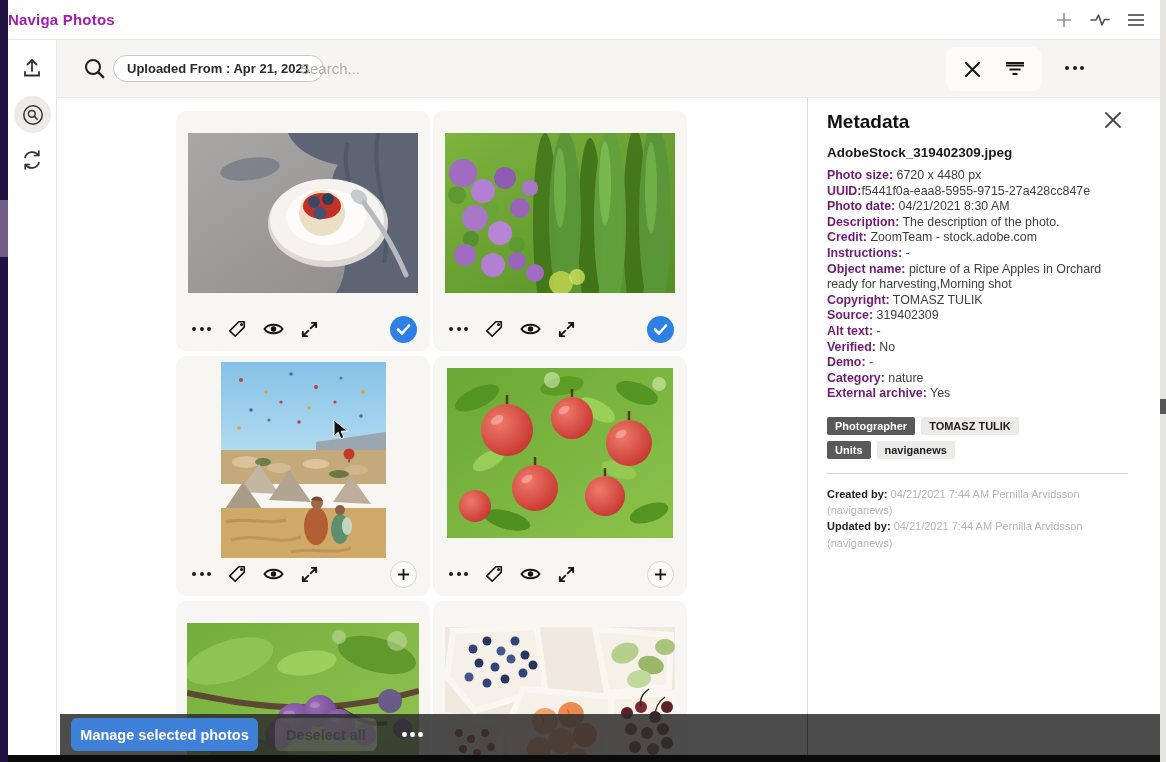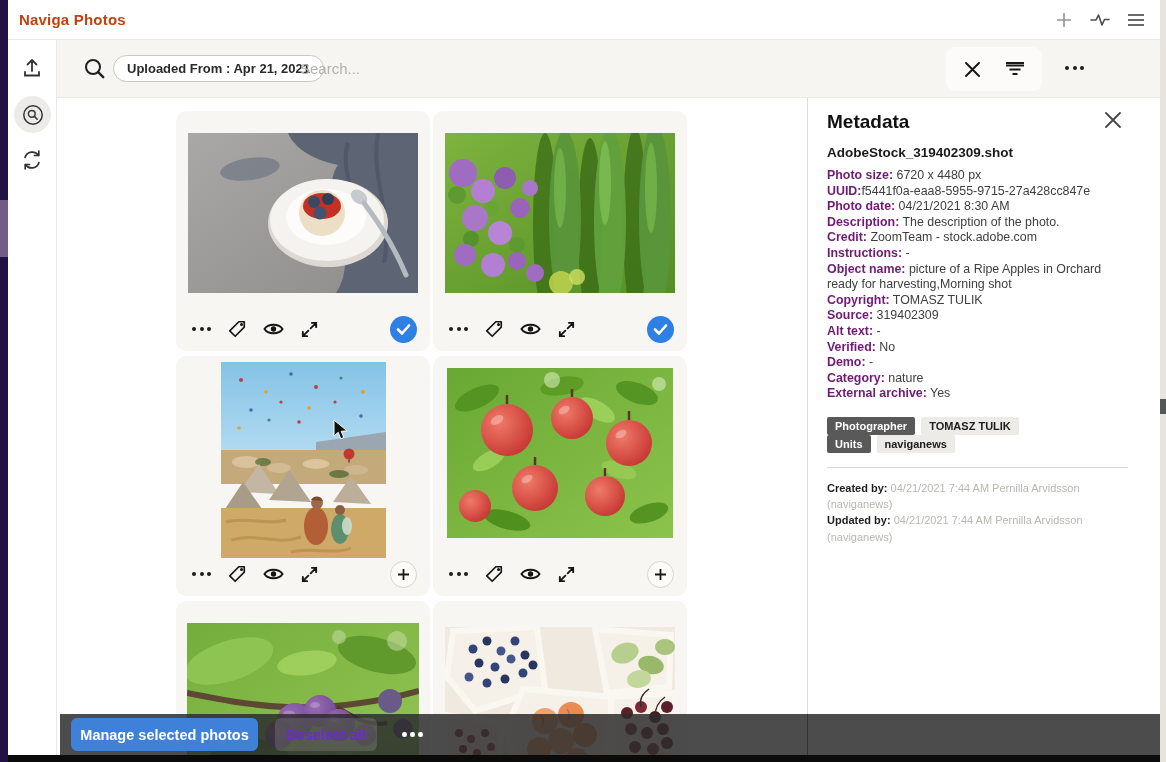--- a/index.html
+++ b/index.html
@@ -10,21 +10,21 @@
   .edge-left { position:absolute; left:0; top:0; width:8px; height:762px; background:#211241; z-index:30; }
   .edge-left-thumb { position:absolute; left:0; top:200px; width:8px; height:57px; background:#6f5d87; z-index:31; }
   .edge-bottom { position:absolute; left:8px; top:755px; width:1158px; height:7px; background:#0b0b0b; z-index:30; }
   .edge-right { position:absolute; right:0; top:0; width:6px; height:762px; background:#e7e4de; z-index:30; }
   .edge-right-mark { position:absolute; right:0; top:399px; width:6px; height:15px; background:#53575a; z-index:31; }
 
   .app { position:absolute; left:8px; top:0; width:1152px; height:755px; background:#fff; }
 
   
   .topbar { position:absolute; left:0; top:0; width:100%; height:40px; background:#fff; border-bottom:1px solid #ebe9e5; display:flex; align-items:center; z-index:6; }
-  .topbar-title { margin-left:11px; font-size:15px; font-weight:bold; color:#c2410c; letter-spacing:.2px; }
+  .topbar-title { font-size:15px; font-weight:bold; color:#a21caf; letter-spacing:.2px; }
   .topbar-actions { margin-left:auto; margin-right:14px; display:flex; align-items:center; gap:15px; }
   .topbar-actions svg { display:block; cursor:pointer; }
 
   
   .sidebar { position:absolute; left:0; top:40px; width:49px; height:715px; background:#fff; border-right:1px solid #eae8e4; z-index:7; }
   .sb-upload { position:absolute; left:11px; top:15px; width:26px; height:26px; cursor:pointer; }
   .sb-search-wrap { position:absolute; left:6px; top:56px; width:37px; height:37px; border-radius:50%; background:#ecebe8; display:flex; align-items:center; justify-content:center; cursor:pointer; }
   .sb-refresh { position:absolute; left:11px; top:107px; width:26px; height:26px; cursor:pointer; }
 
   
@@ -52,34 +52,34 @@
   .card.selected .sel-check { display:flex; }
 
   
   .meta-panel { position:absolute; left:799px; top:98px; width:353px; height:657px; background:#fff; border-left:1px solid #dfdcd7; padding:13px 32px 0 19px; z-index:4; }
   .meta-head { display:flex; align-items:flex-start; }
   .meta-title { font-size:19px; font-weight:bold; color:#111; }
   .meta-close { margin-left:auto; margin-right:6px; cursor:pointer; }
   .meta-filename { margin-top:12px; font-size:13.5px; font-weight:bold; color:#1a1a1a; }
   .meta-fields { margin-top:8px; font-size:12.4px; line-height:15.6px; color:#3e3e3e; }
   .meta-label { font-weight:bold; color:#701a75; }
-  .meta-tags { margin-top:15px; display:flex; flex-direction:column; }
+  .meta-tags { margin-top:15px; display:flex; flex-direction:column; gap:6px; }
   .tag-row { display:flex; gap:6px; }
   .tag-key { background:#595959; color:#fff; font-size:11px; font-weight:bold; padding:3px 8px; border-radius:2px; }
   .tag-val { background:#edebe7; color:#1c1c1c; font-size:11px; font-weight:bold; padding:3px 8px; border-radius:2px; }
   .meta-divider { border:none; border-top:1px solid #d9d7d3; margin:14px 0 12px 0; }
   .meta-byline { font-size:11px; line-height:16.2px; }
   .meta-byline .by-label { font-weight:bold; color:#1e1e1e; }
   .meta-byline .by-value { color:#b9b7b3; }
 
   
   .bottom-bar { position:absolute; left:52px; top:714px; width:1100px; height:41px; background:rgba(45,45,45,0.85); z-index:10; display:flex; align-items:center; }
   .bb-divider { position:absolute; left:747px; top:0; width:1px; height:41px; background:rgba(0,0,0,0.28); }
   .bb-manage { margin-left:11px; width:187px; height:33px; border:none; border-radius:6px; background:#3f80d8; color:#fff; font-family:inherit; font-size:14.5px; font-weight:bold; cursor:pointer; }
-  .bb-deselect { margin-left:17px; width:102px; height:33px; border:none; border-radius:6px; background:rgba(255,255,255,0.14); color:#6d28d9; font-family:inherit; font-size:14.5px; font-weight:bold; cursor:pointer; }
+  .bb-deselect { margin-left:17px; width:102px; height:33px; border:none; border-radius:6px; background:rgba(255,255,255,0.14); color:#404040; font-family:inherit; font-size:14.5px; font-weight:bold; cursor:pointer; }
   .bb-more { margin-left:25px; cursor:pointer; }
 
   .cursor { position:absolute; left:333px; top:419px; z-index:15; pointer-events:none; }
 </style>
 </head>
 <body>
 
 <div class="stage">
 
   <div class="app">
@@ -556,21 +556,21 @@
 
     <div class="meta-panel">
       <div class="meta-head">
         <span class="meta-title">Metadata</span>
         <span class="meta-close">
           <svg width="18" height="18" viewBox="0 0 18 18">
               <path d="M2 2l14 14M16 2 2 16" stroke="#444" stroke-width="1.8" stroke-linecap="round"></path>
             </svg>
         </span>
       </div>
-      <div class="meta-filename">AdobeStock_319402309.shot</div>
+      <div class="meta-filename">AdobeStock_319402309.jpeg</div>
       <div class="meta-fields">
   <div class="meta-row"><span class="meta-label">Photo size:</span><span class="meta-value"> 6720 x 4480 px</span></div>
 
   <div class="meta-row"><span class="meta-label">UUID:</span><span class="meta-value">f5441f0a-eaa8-5955-9715-27a428cc847e</span></div>
 
   <div class="meta-row"><span class="meta-label">Photo date:</span><span class="meta-value"> 04/21/2021 8:30 AM</span></div>
 
 
   <div class="meta-row"><span class="meta-label">Description:</span><span class="meta-value"> The description of the photo.</span></div>
 

